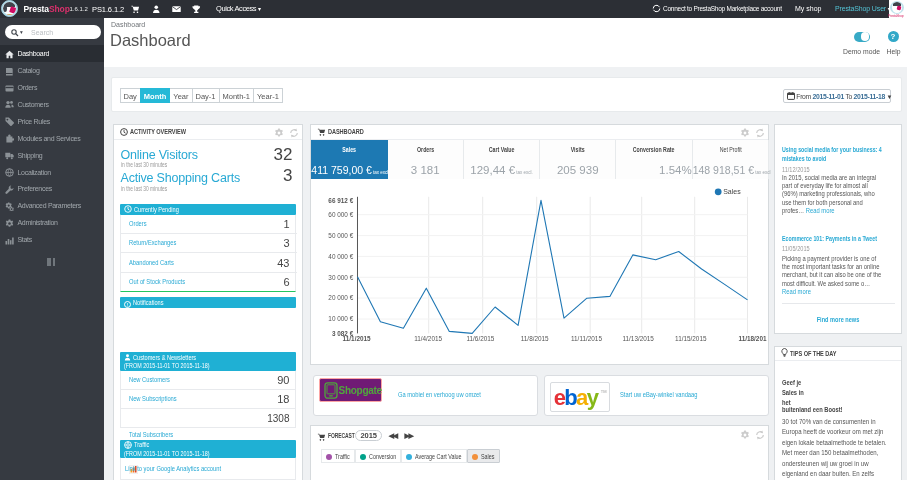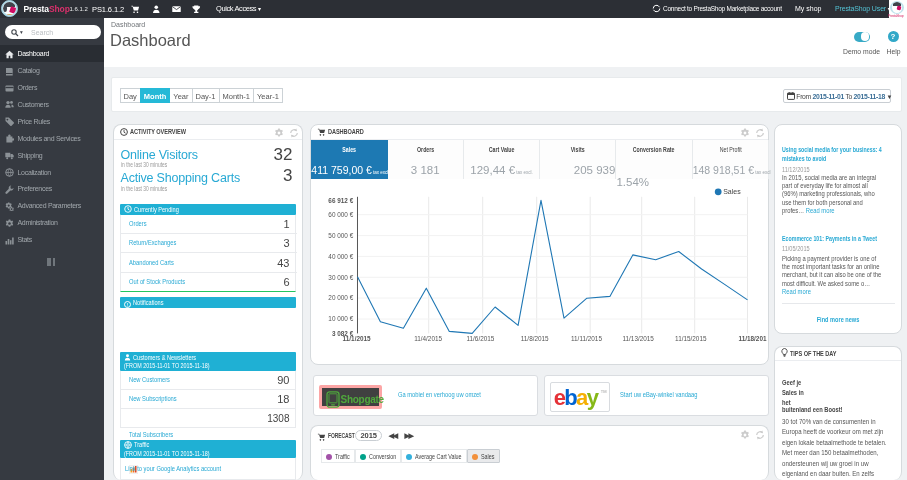--- a/index.html
+++ b/index.html
@@ -1,17 +1,17 @@
 <!DOCTYPE html>
 <html><head><meta charset="utf-8">
 <style>
 *{margin:0;padding:0;box-sizing:border-box}
 html,body{width:907px;height:480px;overflow:hidden;font-family:"Liberation Sans",sans-serif;background:#eff1f3}
 .abs{position:absolute}
-.pnl{position:absolute;background:#fff;border:1px solid #d6dadd;border-radius:8px}
+.pnl{position:absolute;background:#fff;border:1px solid #d6dadd;border-radius:0}
 .phead{position:absolute;left:0;right:0;top:0;height:14.6px;border-bottom:1px solid #ebedf0;font-size:7.5px;font-weight:bold;color:#444;line-height:14.6px;padding-left:6px;letter-spacing:-0.1px}
 .gear,.refr{position:absolute;top:3px;width:10px;height:10px}
 .cy{color:#28a9d4}
 .cx{display:inline-block;white-space:nowrap;transform-origin:0 50%;vertical-align:top}
 .cb{transform-origin:0 0;white-space:nowrap}
 .bx{display:block;white-space:nowrap;transform-origin:0 50%}
 .bxc{display:block;white-space:nowrap;transform-origin:50% 50%;text-align:center}
 .bluebar{position:absolute;background:#1fb0d4;color:#fff;border-radius:1px}
 
 </style></head>
@@ -326,27 +326,27 @@
       <div class="abs" style="left:152.6px;top:0;width:76.3px;height:39.8px;background:#fdfdfd;border-right:1px solid #e7eaec;">
         <div class="abs" style="left:0;top:5px;width:100%;font-weight:bold;color:#444">
           <span class="bxc" style="font-size:7.5px;transform:scaleX(.7)">Cart Value</span>
         </div>
         <div class="abs" style="left:0;top:24px;width:100%;text-align:center;font-size:11.5px;color:#9ca3a9;white-space:nowrap">129,44 €<span style="font-size:4.5px"> tax excl.</span></div>
       </div>
       <div class="abs" style="left:228.8px;top:0;width:76.3px;height:39.8px;background:#fdfdfd;border-right:1px solid #e7eaec;">
         <div class="abs" style="left:0;top:5px;width:100%;font-weight:bold;color:#444">
           <span class="bxc" style="font-size:7.5px;transform:scaleX(.7)">Visits</span>
         </div>
-        <div class="abs" style="left:0;top:24px;width:100%;text-align:right;font-size:11.5px;color:#9ca3a9;white-space:nowrap">205 939<span style="font-size:4.5px"></span></div>
+        <div class="abs" style="left:0;top:24px;width:100%;text-align:center;font-size:11.5px;color:#9ca3a9;white-space:nowrap">205 939<span style="font-size:4.5px"></span></div>
       </div>
       <div class="abs" style="left:305.1px;top:0;width:76.3px;height:39.8px;background:#fdfdfd;border-right:1px solid #e7eaec;">
         <div class="abs" style="left:0;top:5px;width:100%;font-weight:bold;color:#444">
           <span class="bxc" style="font-size:7.5px;transform:scaleX(.7)">Conversion Rate</span>
         </div>
-        <div class="abs" style="left:0;top:36px;width:100%;text-align:left;font-size:11.5px;color:#9ca3a9;white-space:nowrap">1.54%<span style="font-size:4.5px"></span></div>
+        <div class="abs" style="left:0;top:24px;width:100%;text-align:right;font-size:11.5px;color:#9ca3a9;white-space:nowrap">1.54%<span style="font-size:4.5px"></span></div>
       </div>
       <div class="abs" style="left:381.4px;top:0;width:76.3px;height:39.8px;background:#fdfdfd;border-right:1px solid #e7eaec;">
         <div class="abs" style="left:0;top:5px;width:100%;font-weight:normal;color:#444">
           <span class="bxc" style="font-size:7.5px;transform:scaleX(.7)">Net Profit</span>
         </div>
         <div class="abs" style="left:0;top:24px;width:100%;text-align:center;font-size:10.5px;color:#9ca3a9;white-space:nowrap">148 918,51 €<span style="font-size:4.5px"> tax excl</span></div>
       </div>
     </div>
 </div>
 <svg class="abs" style="left:310.3px;top:179.2px" width="458.7" height="185" viewBox="310.3 179.2 458.7 185">
@@ -379,21 +379,21 @@
     <text x="586.8" y="341.5" text-anchor="middle" font-size="6.4" fill="#555">11/11/2015</text>
     <text x="638.5" y="341.5" text-anchor="middle" font-size="6.4" fill="#555">11/13/2015</text>
     <text x="691.1" y="341.5" text-anchor="middle" font-size="6.4" fill="#555">11/15/2015</text>
     <text x="752.8" y="341.5" text-anchor="middle" font-size="6.4" fill="#555" font-weight="bold">11/18/201</text>
     <polyline points="357.8,276.9 380.7,321.9 403.7,328.4 426.6,288.4 449.6,331.6 472.5,333.6 495.4,307.2 518.4,325.6 541.3,200.5 564.3,318.3 587.2,298.4 610.2,296.6 633.1,255.1 656.0,259.9 679.0,251.7 701.9,269.2 724.9,284.6 747.8,300.1" fill="none" stroke="#1f77b4" stroke-width="1.1" stroke-linejoin="round"></polyline>
     <circle cx="718.5" cy="192" r="3.4" fill="#1f77b4"></circle>
     <text x="723.5" y="194.6" font-size="7" fill="#444">Sales</text>
   </svg>
 
 <div class="abs" style="left:313.1px;top:375px;width:225px;height:41.2px;background:#fff;border:1px solid #dadde1;border-radius:3px">
-  <div class="abs" style="left:5px;top:9px;width:63px;height:24px;border:3px solid #fca5a5;border-radius:2px;background:#404040">
+  <div class="abs" style="left:5px;top:2px;width:63px;height:24px;border:1px solid #fca5a5;border-radius:2px;background:#701a75">
     <svg class="abs" style="left:4px;top:3px" width="14" height="17" viewBox="0 0 14 17">
         <rect x="1" y="0.8" width="12" height="15.4" rx="2.6" fill="none" stroke="#4fa73c" stroke-width="1.3"></rect>
         <rect x="3" y="2.8" width="8" height="9" rx="0.5" fill="none" stroke="#4fa73c" stroke-width="0.9"></rect>
         <rect x="5" y="13.2" width="4" height="1.3" rx="0.65" fill="#4fa73c"></rect>
       </svg>
     <div class="abs" style="left:18.5px;top:6px;font-size:10px;font-weight:bold;color:#4fa73c;letter-spacing:-0.3px">Shopgate</div>
   </div>
   <div class="abs cy" style="left:83.5px;top:14px">
       <span class="bx" style="font-size:8px;transform:scaleX(.72)">Ga mobiel en verhoog uw omzet</span>
     </div>

